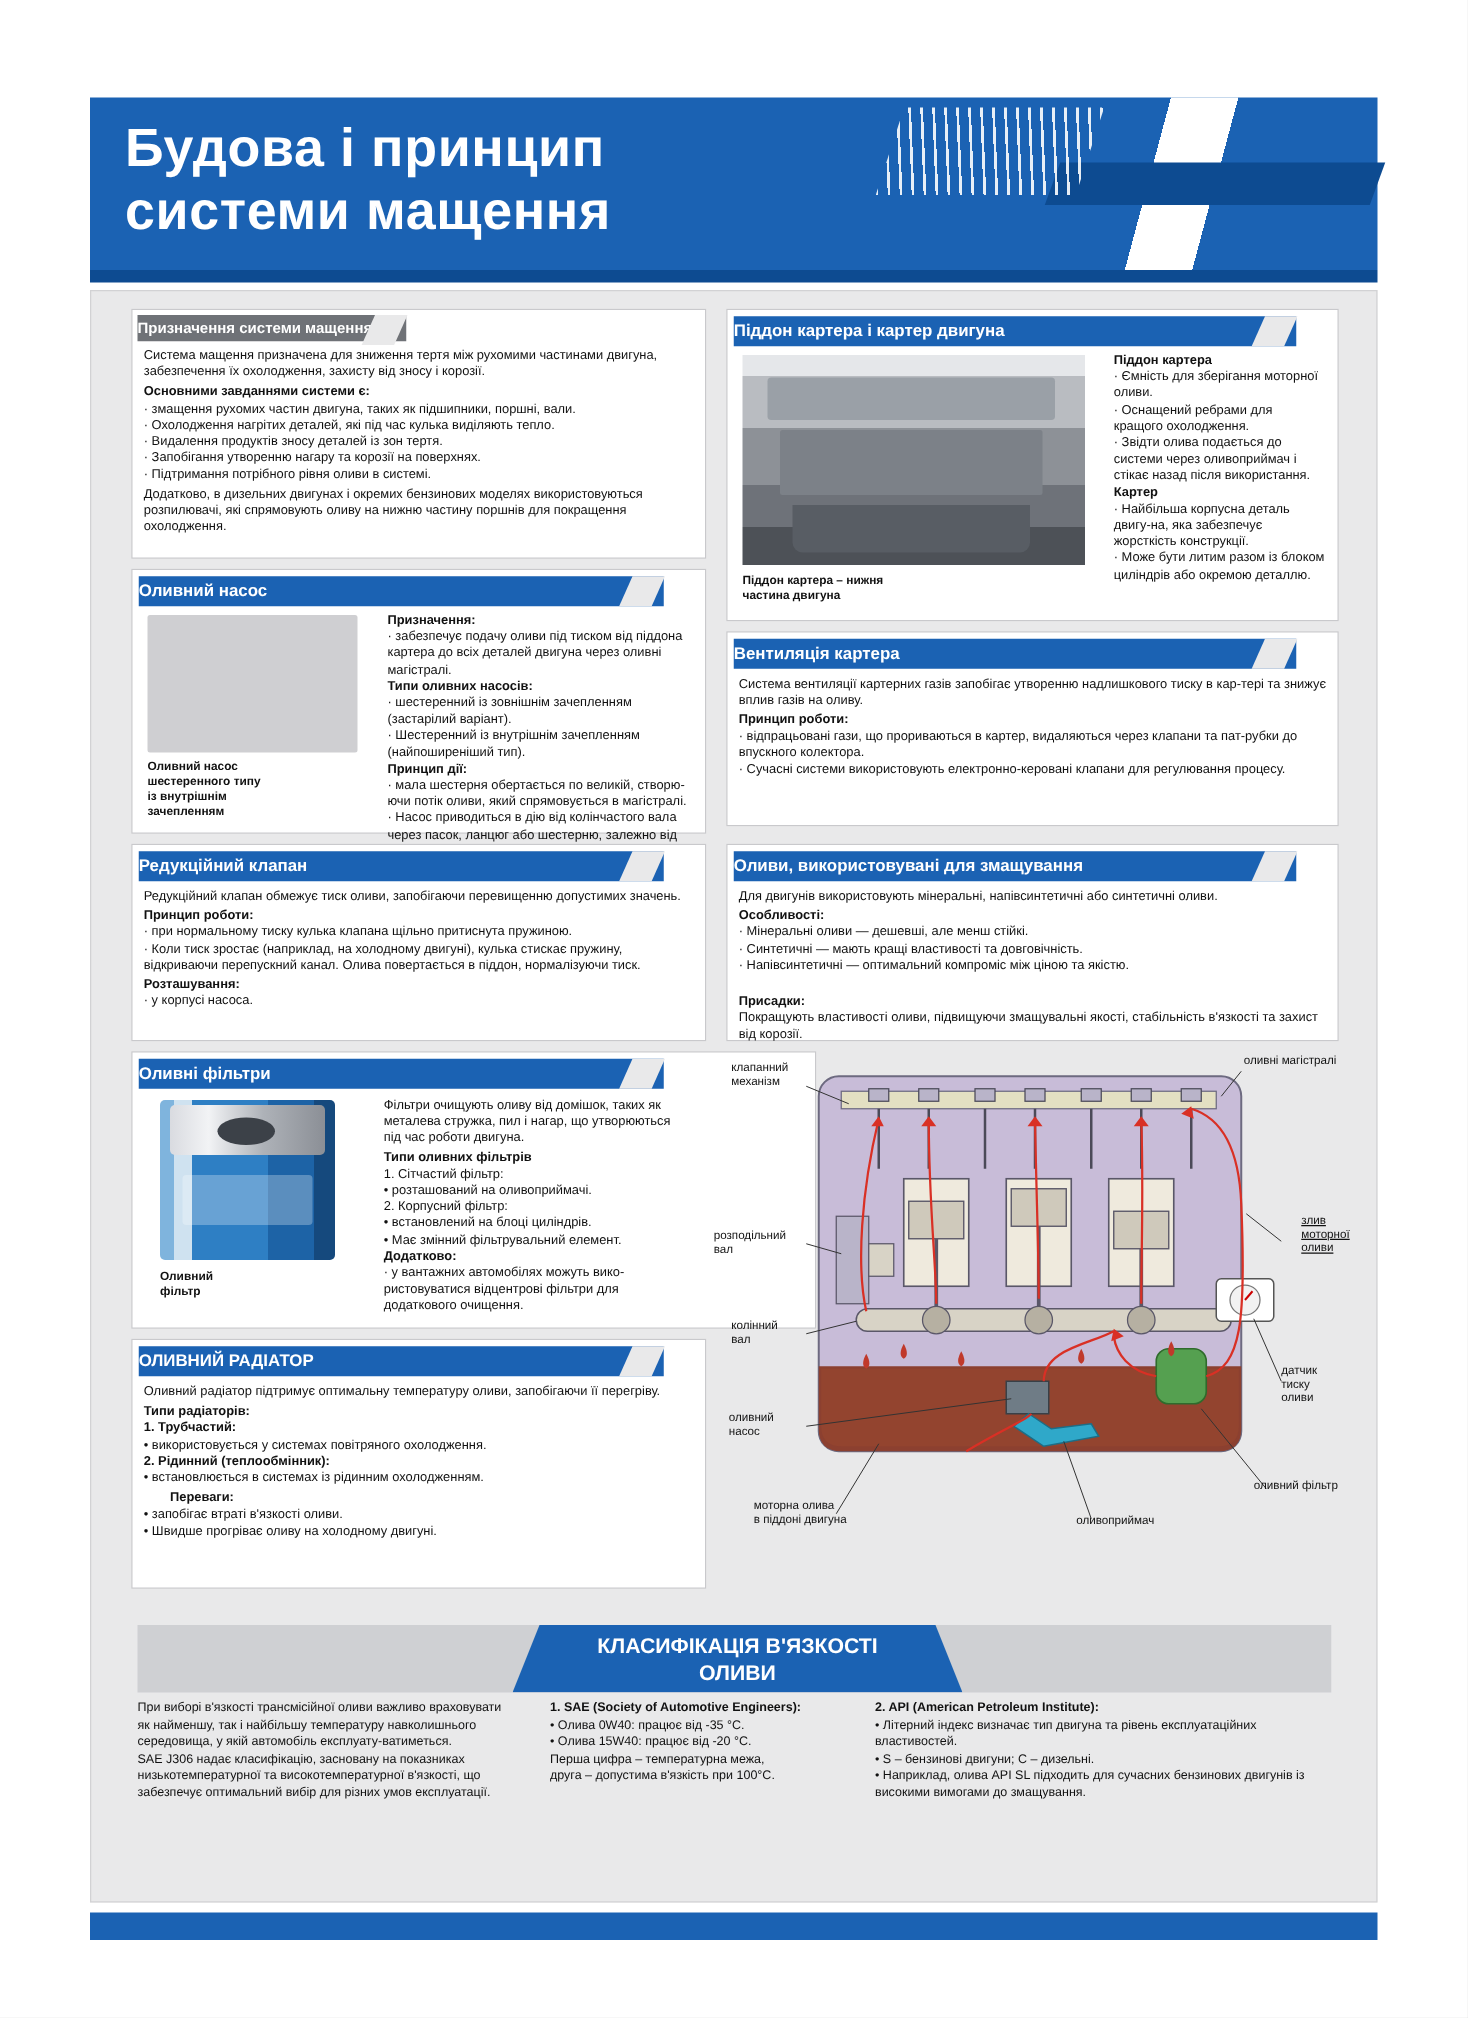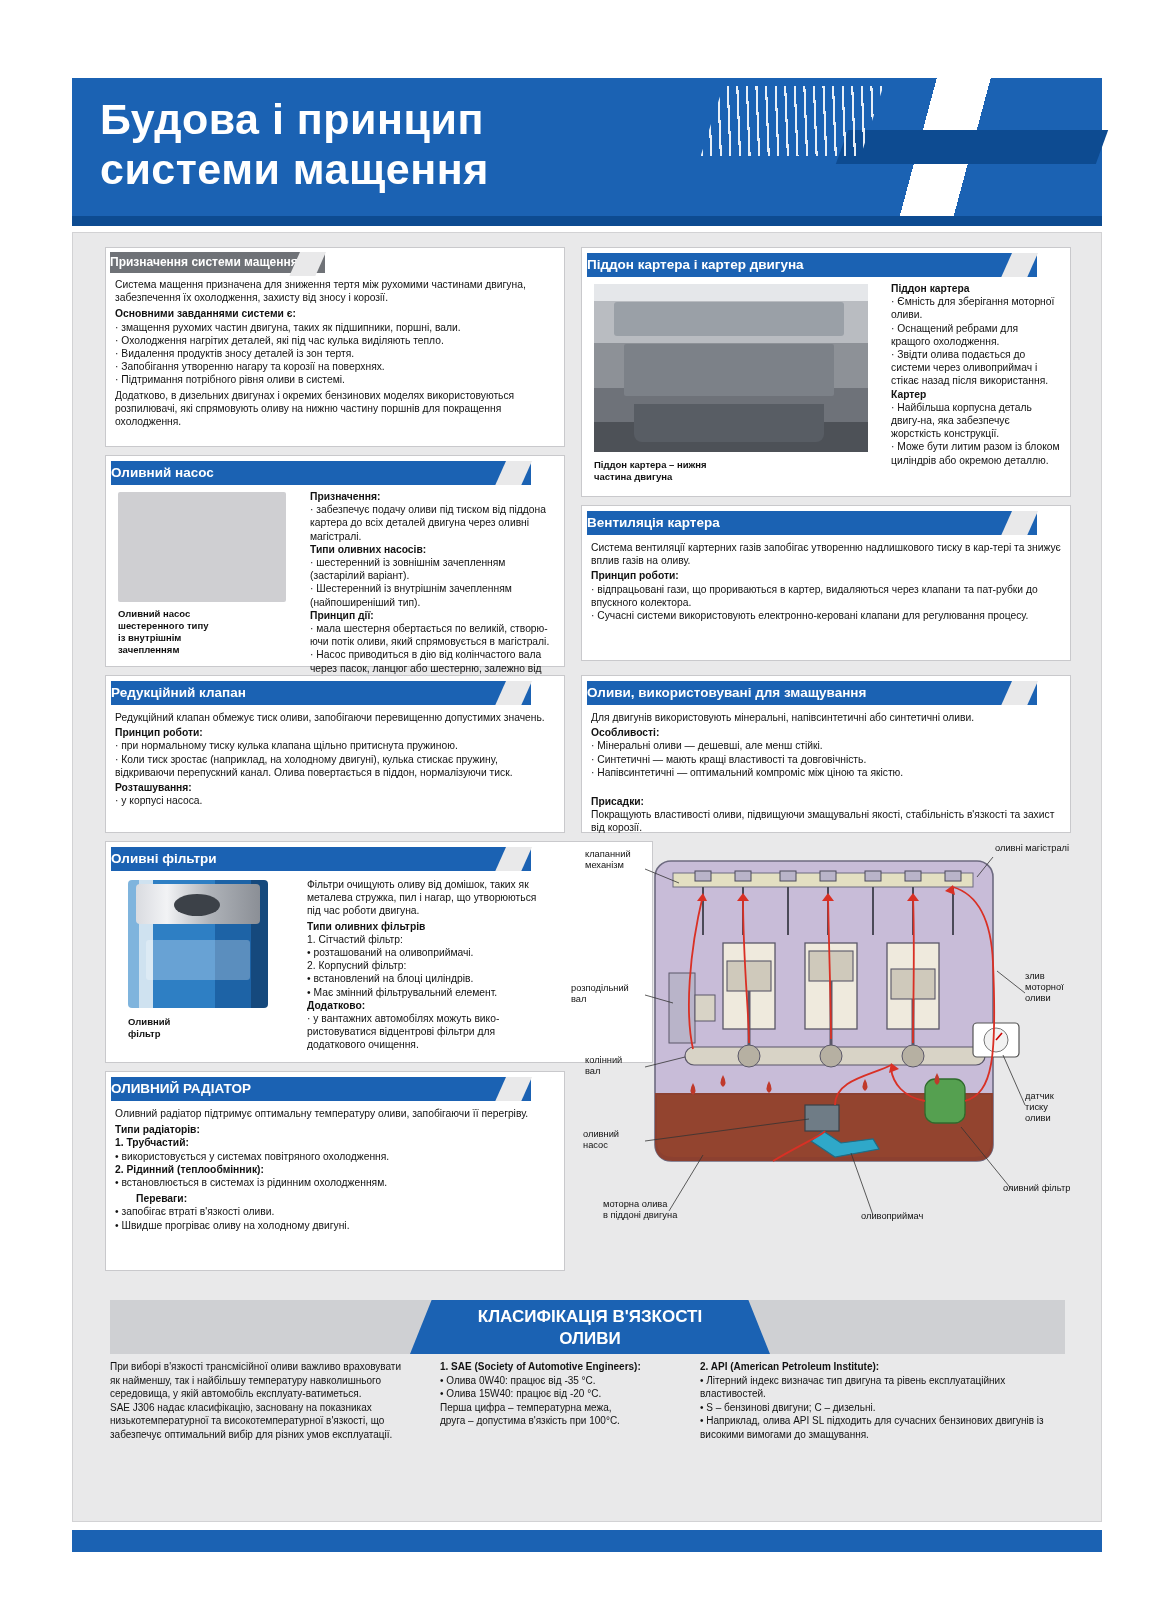--- a/index.html
+++ b/index.html
@@ -364,21 +364,21 @@
 вал</div>
       <div class="dlabel" style="left:10px; top:286px; white-space:pre-line; width:68px;">оливний
 насос</div>
       <div class="dlabel" style="left:30px; top:356px; white-space:pre-line; width:110px;">моторна олива
 в піддоні двигуна</div>
       <div class="dlabel" style="left:288px; top:368px; width:100px;">оливоприймач</div>
       <div class="dlabel" style="left:430px; top:340px; width:90px;">оливний фільтр</div>
       <div class="dlabel" style="left:452px; top:248px; white-space:pre-line; width:58px;">датчик
 тиску
 оливи</div>
-      <div class="dlabel" style="left:452px; top:128px; white-space:pre-line; width:62px;">злив
+      <div class="dlabel" style="left:468px; top:128px; white-space:pre-line; width:62px;text-decoration:underline;">злив
 моторної
 оливи</div>
     </div>
 
   </div>
 
   <div class="classbar">
     <div class="ribbon"></div>
     <div class="ribbon-blue">
       <span>КЛАСИФІКАЦІЯ В'ЯЗКОСТІ</span>

